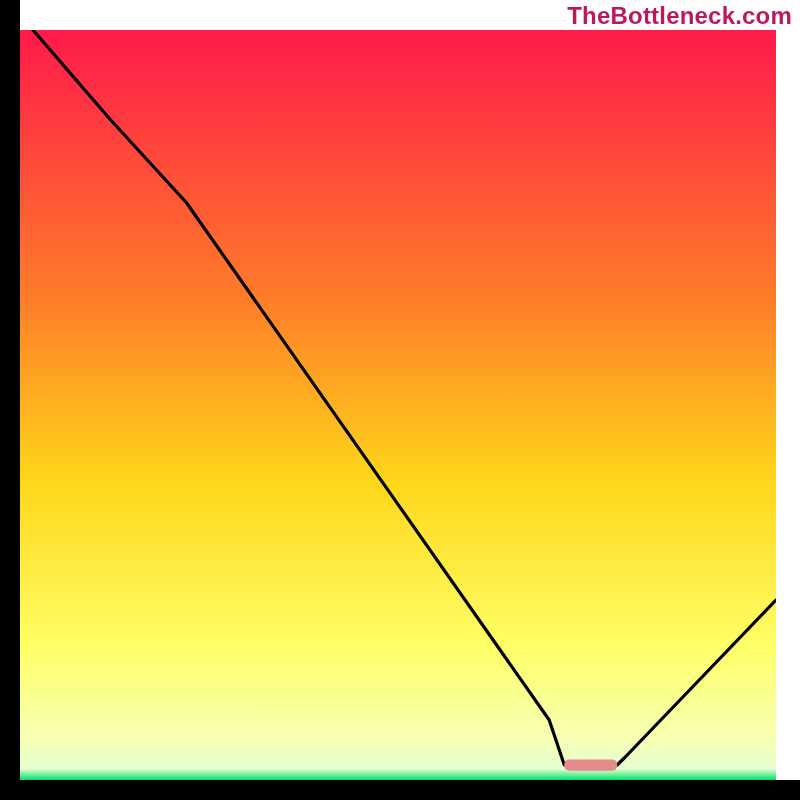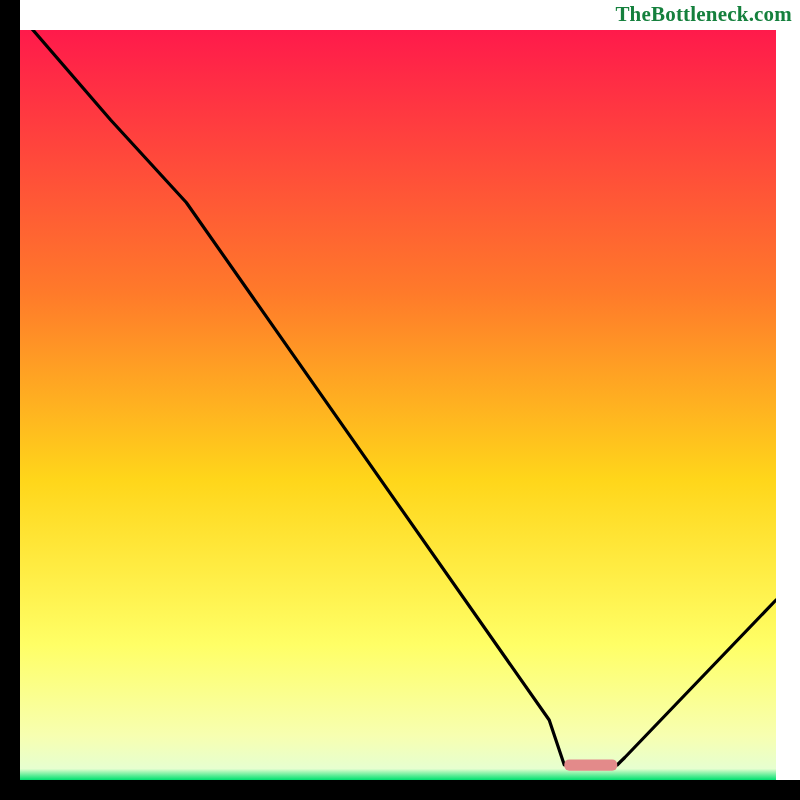--- a/index.html
+++ b/index.html
@@ -17,24 +17,24 @@
   }
   .chart-svg {
     display: block;
     width: 800px;
     height: 800px;
   }
   .watermark {
     position: absolute;
     top: 2px;
     right: 8px;
-    color: #15803d;
-    font-size: 21px;
+    color: #be185d;
+    font-size: 24px;
     font-weight: 600;
-    font-family: Liberation Serif, serif;
+    font-family: Liberation Sans, sans-serif;
     letter-spacing: 0.2px;
   }
 </style>
 </head>
 <body>
 
 <div class="chart-wrapper">
   <svg class="chart-svg" viewBox="0 0 800 800">
     <defs>
       <linearGradient id="bgGrad" x1="0" y1="0" x2="0" y2="1">

